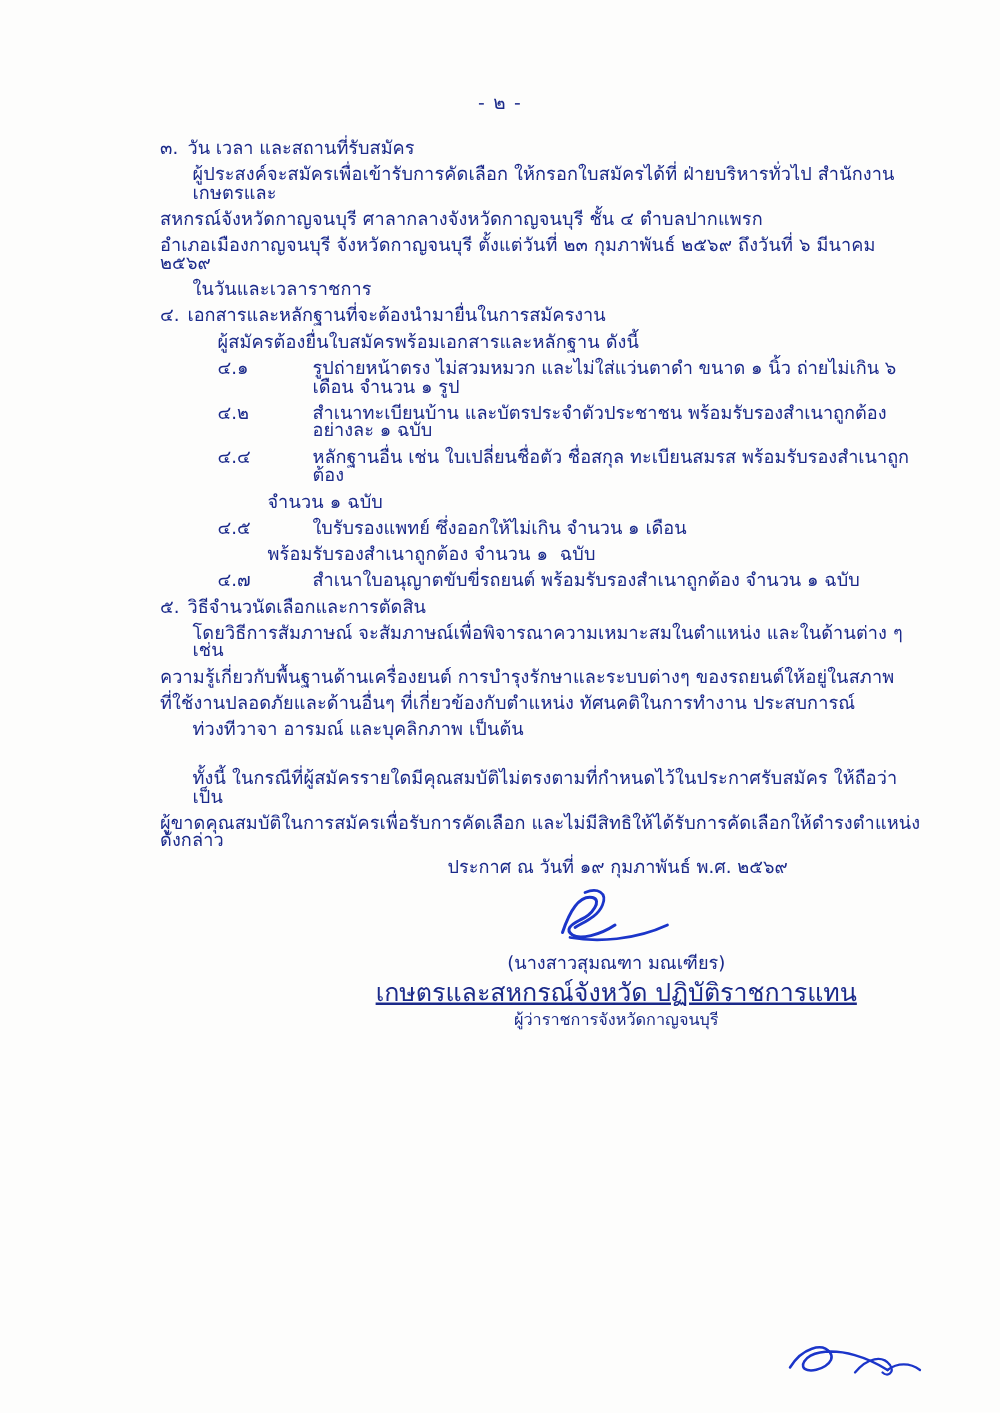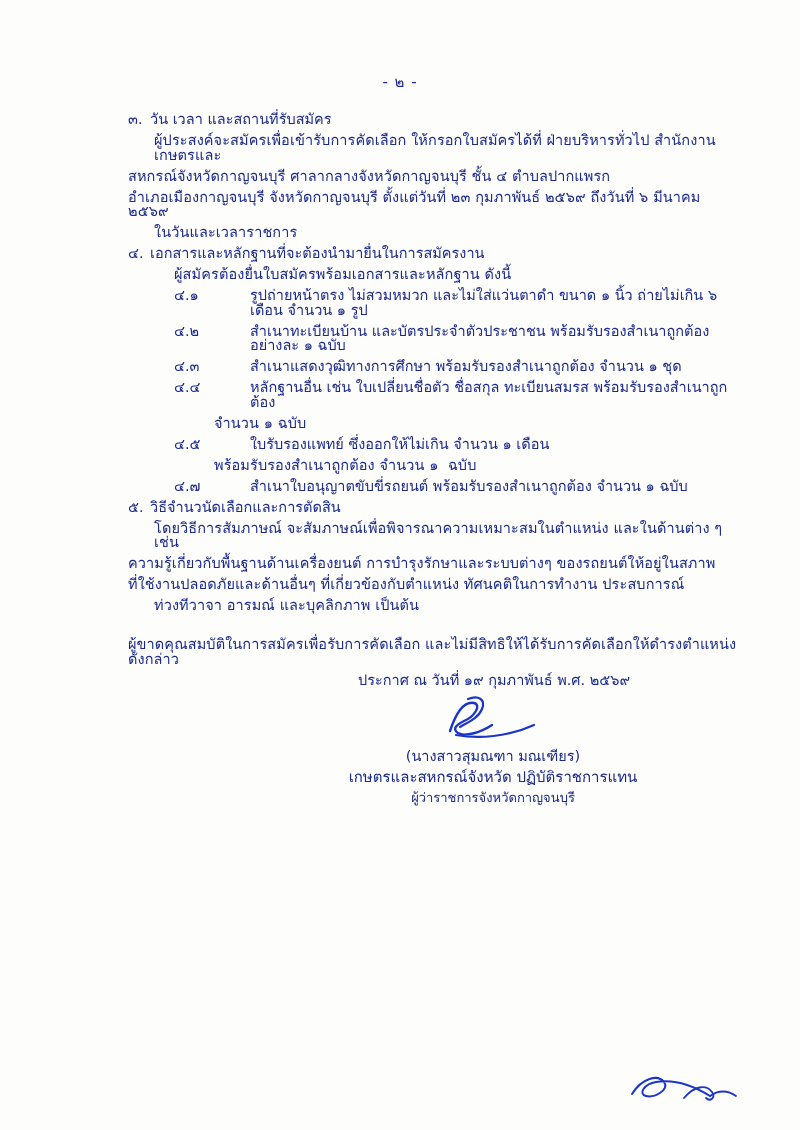--- a/index.html
+++ b/index.html
@@ -87,21 +87,22 @@
   .sig-svg {
     display: block;
     margin: 0 auto;
   }
   .sig-name {
     margin-top: 2px;
     font-size: 14.5px;
   }
   .sig-role {
     margin-top: 6px;
-    font-size: 15px;
+    font-size: 20px;
+    text-decoration: underline;
   }
   .sig-role2 {
     margin-top: 6px;
     font-size: 13px;
   }
   .bottom-sig {
     position: absolute;
     right: 56px;
     bottom: 18px;
   }
@@ -135,24 +136,20 @@
 
       <div class="sub-item">
         <div class="snum">๔.๑</div>
         <div class="stxt">รูปถ่ายหน้าตรง ไม่สวมหมวก และไม่ใส่แว่นตาดำ ขนาด ๑ นิ้ว ถ่ายไม่เกิน ๖ เดือน จำนวน ๑ รูป</div>
       </div>
       <div class="sub-item">
         <div class="snum">๔.๒</div>
         <div class="stxt">สำเนาทะเบียนบ้าน และบัตรประจำตัวประชาชน พร้อมรับรองสำเนาถูกต้อง อย่างละ ๑ ฉบับ</div>
       </div>
       <div class="sub-item">
-        <div class="snum">๔.๓</div>
-        <div class="stxt">สำเนาแสดงวุฒิทางการศึกษา พร้อมรับรองสำเนาถูกต้อง จำนวน ๑ ชุด</div>
-      </div>
-      <div class="sub-item">
         <div class="snum">๔.๔</div>
         <div class="stxt">หลักฐานอื่น เช่น ใบเปลี่ยนชื่อตัว ชื่อสกุล ทะเบียนสมรส พร้อมรับรองสำเนาถูกต้อง</div>
       </div>
       <div class="line indent3">จำนวน ๑ ฉบับ</div>
       <div class="sub-item">
         <div class="snum">๔.๕</div>
         <div class="stxt">ใบรับรองแพทย์ ซึ่งออกให้ไม่เกิน  จำนวน ๑ เดือน</div>
       </div>
       <div class="line indent3">พร้อมรับรองสำเนาถูกต้อง จำนวน ๑  ฉบับ</div>
       <div class="sub-item">
@@ -168,20 +165,21 @@
       </div>
       <div class="line indent1">โดยวิธีการสัมภาษณ์ จะสัมภาษณ์เพื่อพิจารณาความเหมาะสมในตำแหน่ง และในด้านต่าง ๆ เช่น</div>
       <div class="line">ความรู้เกี่ยวกับพื้นฐานด้านเครื่องยนต์ การบำรุงรักษาและระบบต่างๆ ของรถยนต์ให้อยู่ในสภาพ</div>
       <div class="line">ที่ใช้งานปลอดภัยและด้านอื่นๆ ที่เกี่ยวข้องกับตำแหน่ง ทัศนคติในการทำงาน ประสบการณ์</div>
       <div class="line indent1">ท่วงทีวาจา อารมณ์ และบุคลิกภาพ เป็นต้น</div>
     </div>
 
     <div class="gap-md"></div>
 
     <div class="block">
+      <div class="line indent1">ทั้งนี้ ในกรณีที่ผู้สมัครรายใดมีคุณสมบัติไม่ตรงตามที่กำหนดไว้ในประกาศรับสมัคร ให้ถือว่าเป็น</div>
       <div class="line">ผู้ขาดคุณสมบัติในการสมัครเพื่อรับการคัดเลือก และไม่มีสิทธิให้ได้รับการคัดเลือกให้ดำรงตำแหน่งดังกล่าว</div>
     </div>
 
     <div class="announce-line">ประกาศ ณ วันที่ ๑๙ กุมภาพันธ์ พ.ศ. ๒๕๖๙</div>
 
     <div class="sig-area">
       <svg class="sig-svg" width="170" height="56" viewBox="0 0 170 56">
         <path d="M42 40 C48 22, 56 10, 66 12 C74 14, 66 26, 56 30 C48 34, 44 38, 50 42 C56 46, 72 42, 84 34" fill="none" stroke="#1b35c9" stroke-width="2.4" stroke-linecap="round"></path>
         <path d="M60 8 C70 4, 78 8, 74 18 C70 28, 58 32, 52 36" fill="none" stroke="#1b35c9" stroke-width="2.2" stroke-linecap="round"></path>
         <path d="M48 44 C70 48, 100 46, 126 34" fill="none" stroke="#1b35c9" stroke-width="2.2" stroke-linecap="round"></path>

